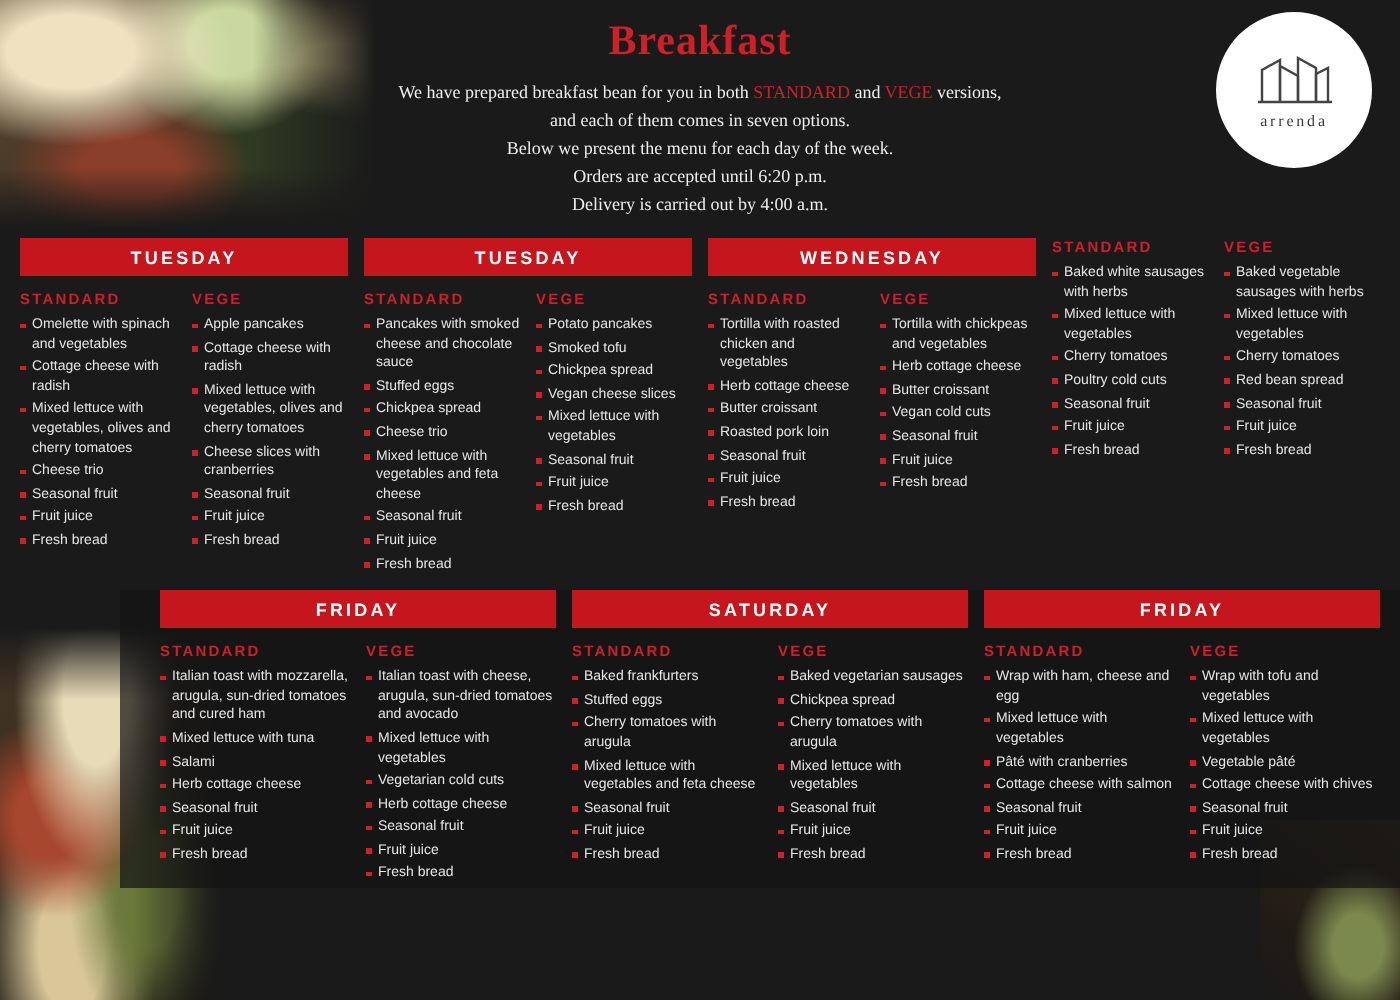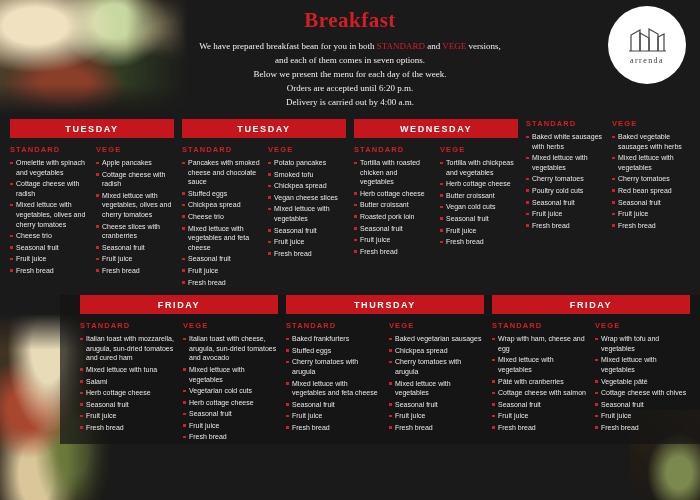--- a/index.html
+++ b/index.html
@@ -371,21 +371,21 @@
           <li>Herb cottage cheese</li>
           <li>Seasonal fruit</li>
           <li>Fruit juice</li>
           <li>Fresh bread</li>
         </ul>
       </div>
     </div>
   </div>
 
   <div class="day">
-    <div class="day-banner">THURSDAY</div>
+    <div class="day-banner">SATURDAY</div>
     <div class="cols">
       <div class="col">
         <div class="col-head">STANDARD</div>
         <ul class="items">
           <li>Baked frankfurters</li>
           <li>Stuffed eggs</li>
           <li>Cherry tomatoes with arugula</li>
           <li>Mixed lettuce with vegetables and feta cheese</li>
           <li>Seasonal fruit</li>
           <li>Fruit juice</li>

